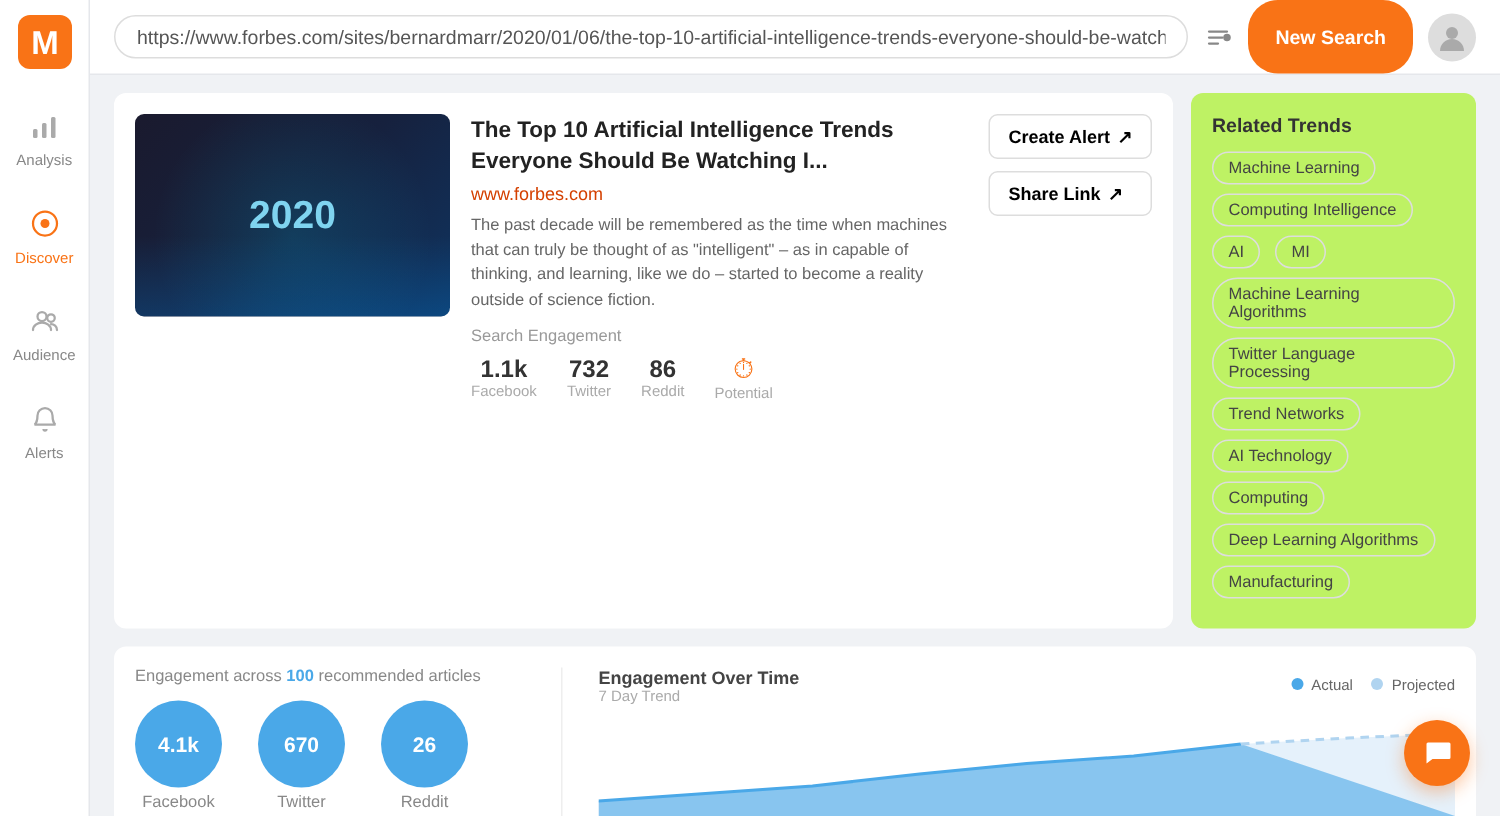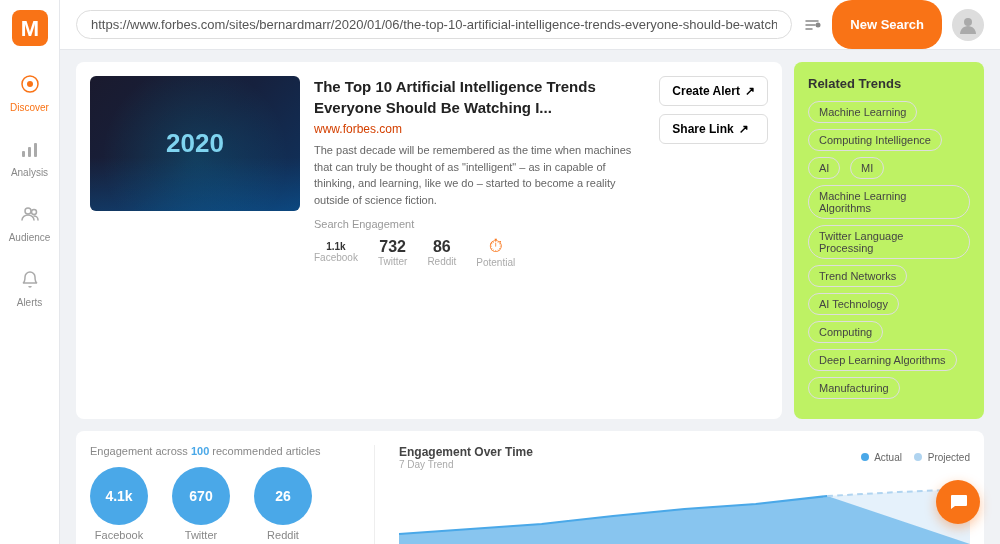--- a/index.html
+++ b/index.html
@@ -41,38 +41,38 @@
 
 <div class="app-container">
   <div class="sidebar">
 
     <div class="sidebar-logo" style="display:flex;align-items:center;justify-content:center;">
       <svg width="36" height="36" viewBox="0 0 36 36">
         <rect width="36" height="36" rx="8" fill="#f97316"></rect>
         <text x="18" y="26" text-anchor="middle" fill="white" font-size="22" font-weight="bold" font-family="Arial">M</text>
       </svg>
     </div>
-    <div class="sidebar-item active">
-      <span class="sidebar-icon">
-        <svg width="20" height="20" viewBox="0 0 20 20" fill="none">
-            <circle cx="10" cy="10" r="8" stroke="#f97316" stroke-width="1.5"></circle>
-            <circle cx="10" cy="10" r="3" fill="#f97316"></circle>
-          </svg>
-      </span>
-      <span class="sidebar-label">Discover</span>
-    </div>
     <div class="sidebar-item">
       <span class="sidebar-icon">
         <svg width="20" height="20" viewBox="0 0 20 20" fill="none">
             <rect x="2" y="12" width="3" height="6" rx="1" fill="#aaa"></rect>
             <rect x="8" y="8" width="3" height="10" rx="1" fill="#aaa"></rect>
             <rect x="14" y="4" width="3" height="14" rx="1" fill="#aaa"></rect>
           </svg>
       </span>
       <span class="sidebar-label">Analysis</span>
+    </div>
+    <div class="sidebar-item active">
+      <span class="sidebar-icon">
+        <svg width="20" height="20" viewBox="0 0 20 20" fill="none">
+            <circle cx="10" cy="10" r="8" stroke="#f97316" stroke-width="1.5"></circle>
+            <circle cx="10" cy="10" r="3" fill="#f97316"></circle>
+          </svg>
+      </span>
+      <span class="sidebar-label">Discover</span>
     </div>
     <div class="sidebar-item">
       <span class="sidebar-icon">
         <svg width="20" height="20" viewBox="0 0 20 20" fill="none">
             <circle cx="8" cy="7" r="3" stroke="#aaa" stroke-width="1.5"></circle>
             <circle cx="14" cy="8" r="2.5" stroke="#aaa" stroke-width="1.5"></circle>
             <path d="M2 16c0-3 3-5 6-5s6 2 6 5" stroke="#aaa" stroke-width="1.5" stroke-linecap="round"></path>
             <path d="M14 12c2 0 4 1.5 4 4" stroke="#aaa" stroke-width="1.5" stroke-linecap="round"></path>
           </svg>
       </span>
@@ -122,21 +122,21 @@
 
           <div style="flex:1;">
             <div style="display:flex;justify-content:space-between;gap:14px;">
               <div style="flex:1;">
                 <div style="font-size:15px;font-weight:700;color:#222;line-height:1.4;margin-bottom:4px;">The Top 10 Artificial Intelligence Trends Everyone Should Be Watching I...</div>
                 <div style="color:#d44000;font-size:12px;margin-bottom:6px;">www.forbes.com</div>
                 <div style="font-size:11px;color:#666;line-height:1.5;margin-bottom:10px;">The past decade will be remembered as the time when machines that can truly be thought of as "intelligent" – as in capable of thinking, and learning, like we do – started to become a reality outside of science fiction.</div>
                 <div style="font-size:11px;color:#999;margin-bottom:6px;">Search Engagement</div>
                 <div style="display:flex;gap:20px;align-items:center;">
                   <div style="text-align:center;">
-                    <div style="font-size:10px;font-weight:700;color:#333;">1.1k</div>
+                    <div style="font-size:16px;font-weight:700;color:#333;">1.1k</div>
                     <div style="font-size:10px;color:#aaa;">Facebook</div>
                   </div>
                   <div style="text-align:center;">
                     <div style="font-size:16px;font-weight:700;color:#333;">732</div>
                     <div style="font-size:10px;color:#aaa;">Twitter</div>
                   </div>
                   <div style="text-align:center;">
                     <div style="font-size:16px;font-weight:700;color:#333;">86</div>
                     <div style="font-size:10px;color:#aaa;">Reddit</div>
                   </div>

